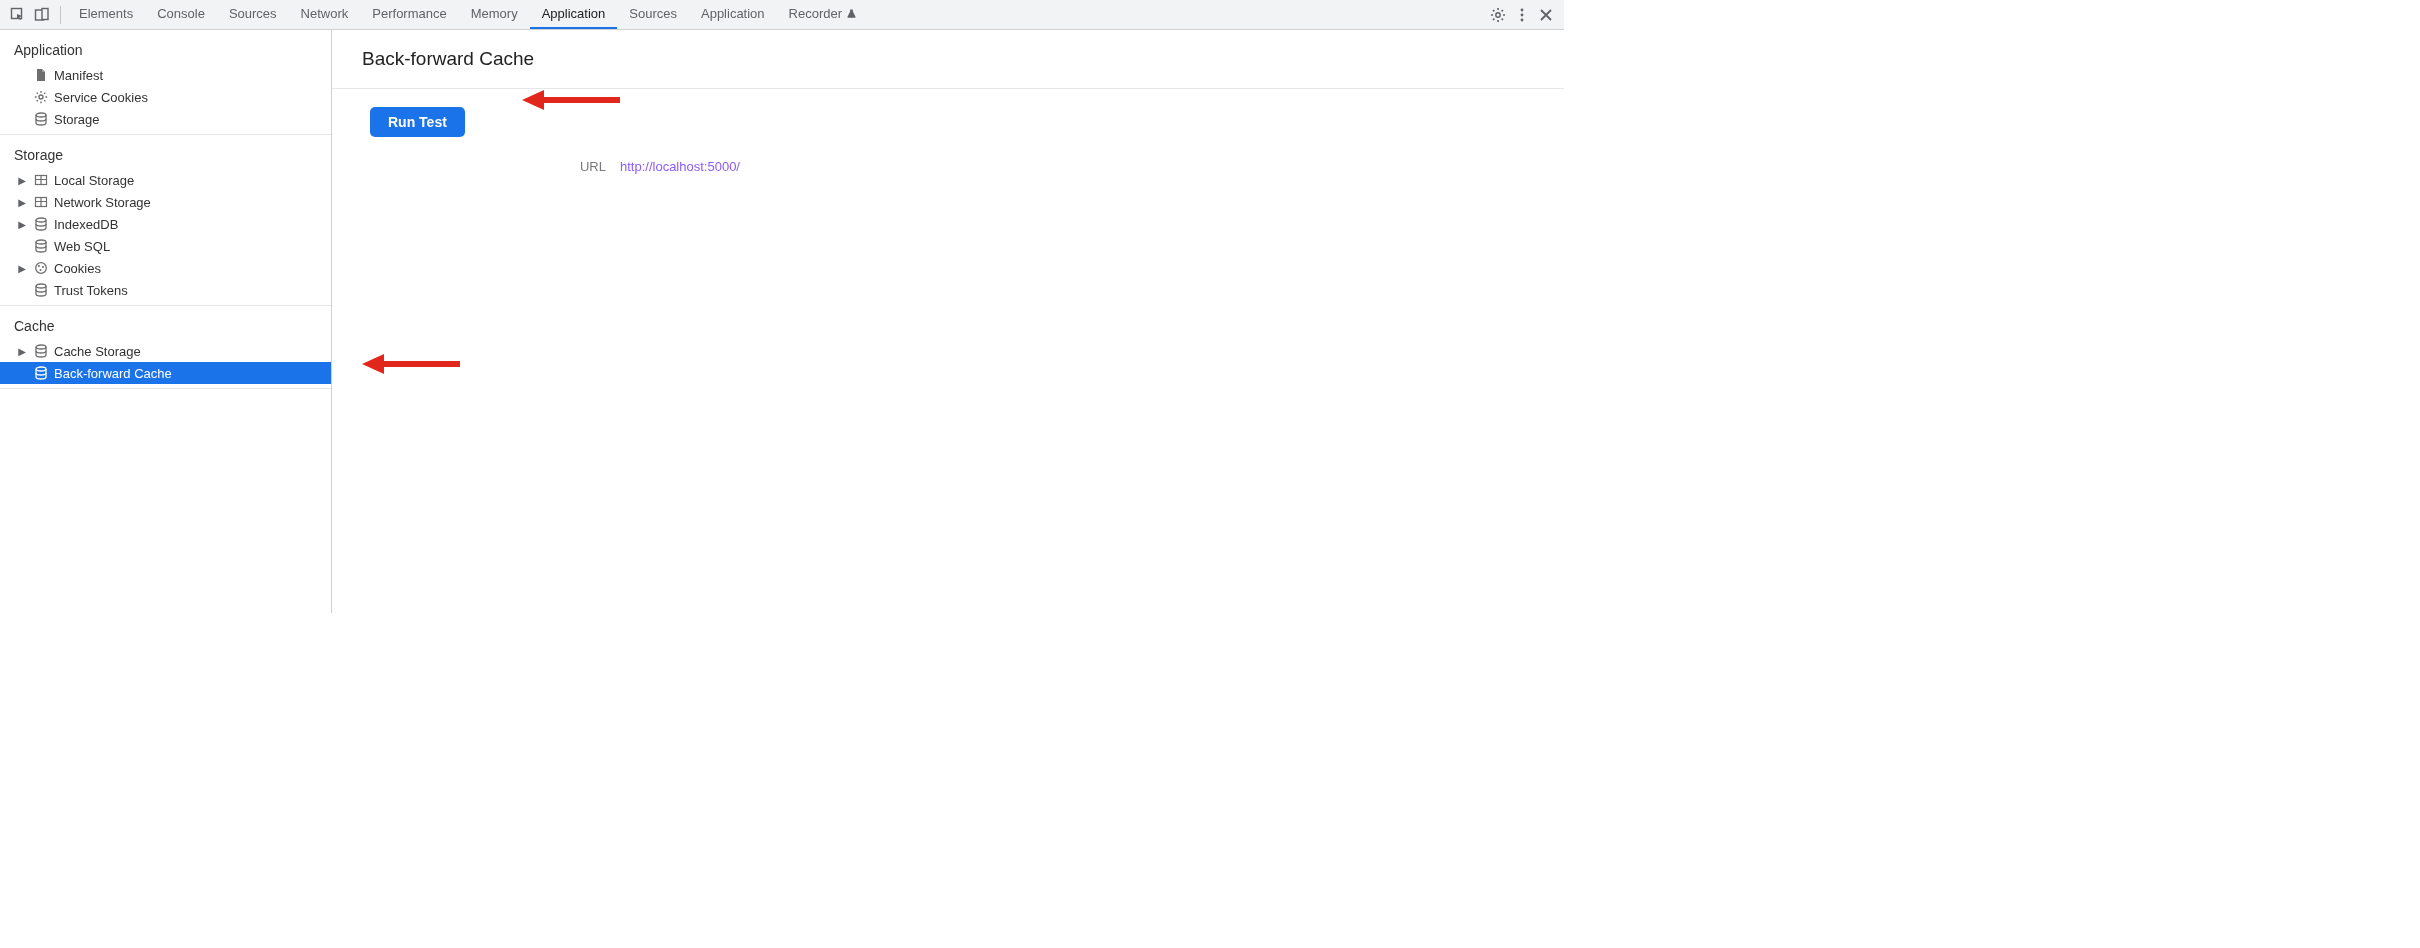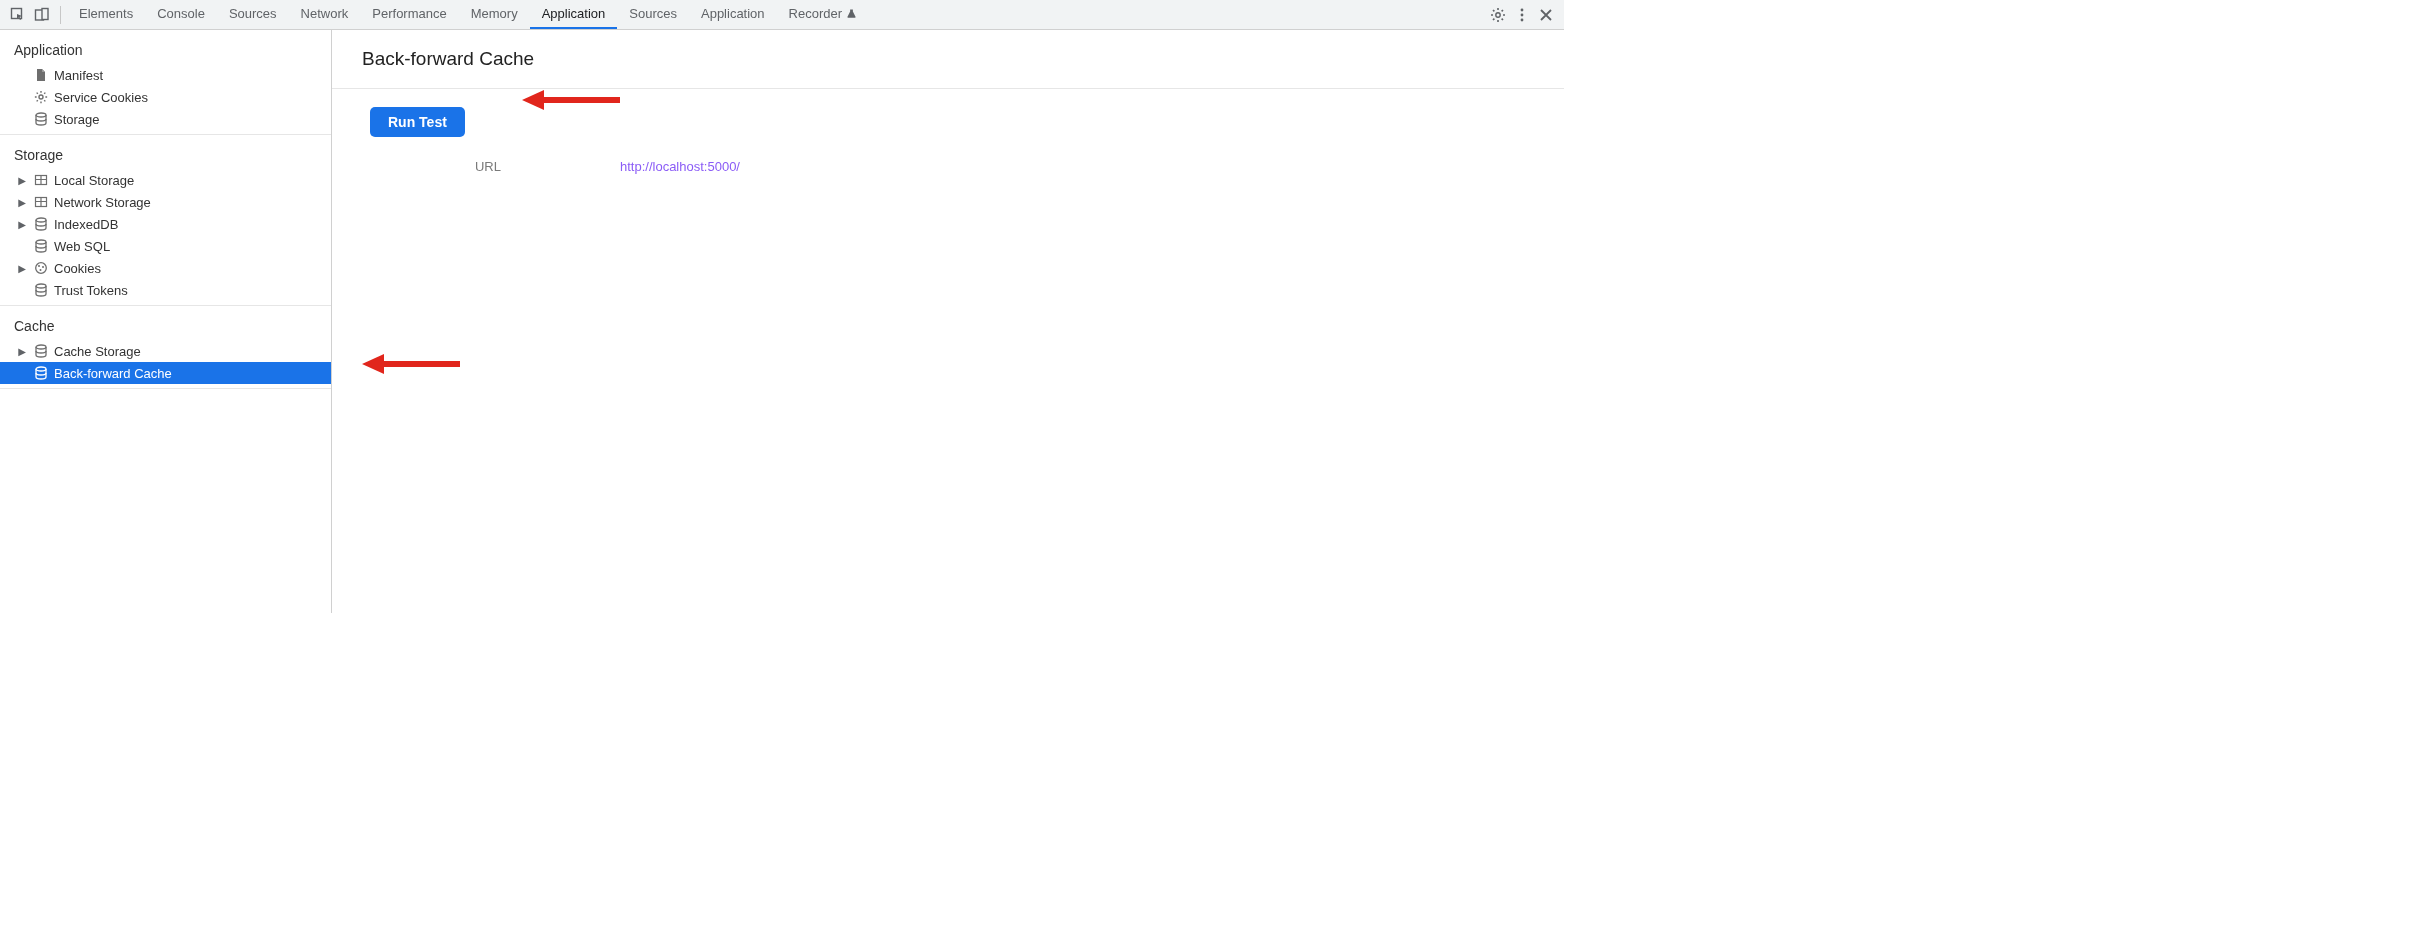--- a/index.html
+++ b/index.html
@@ -137,21 +137,21 @@
     font-weight: 600;
     cursor: pointer;
     text-align: center;
   }
   .kv-row {
     display: flex;
     margin-top: 22px;
   }
   .kv-label {
     width: 250px;
-    text-align: center;
+    text-align: right;
     padding-right: 14px;
     color: #7a7a7a;
     font-size: 13px;
   }
   .kv-value {
     color: #8b5cf6;
     font-size: 13px;
   }
   .annot-arrow {
     position: absolute;

